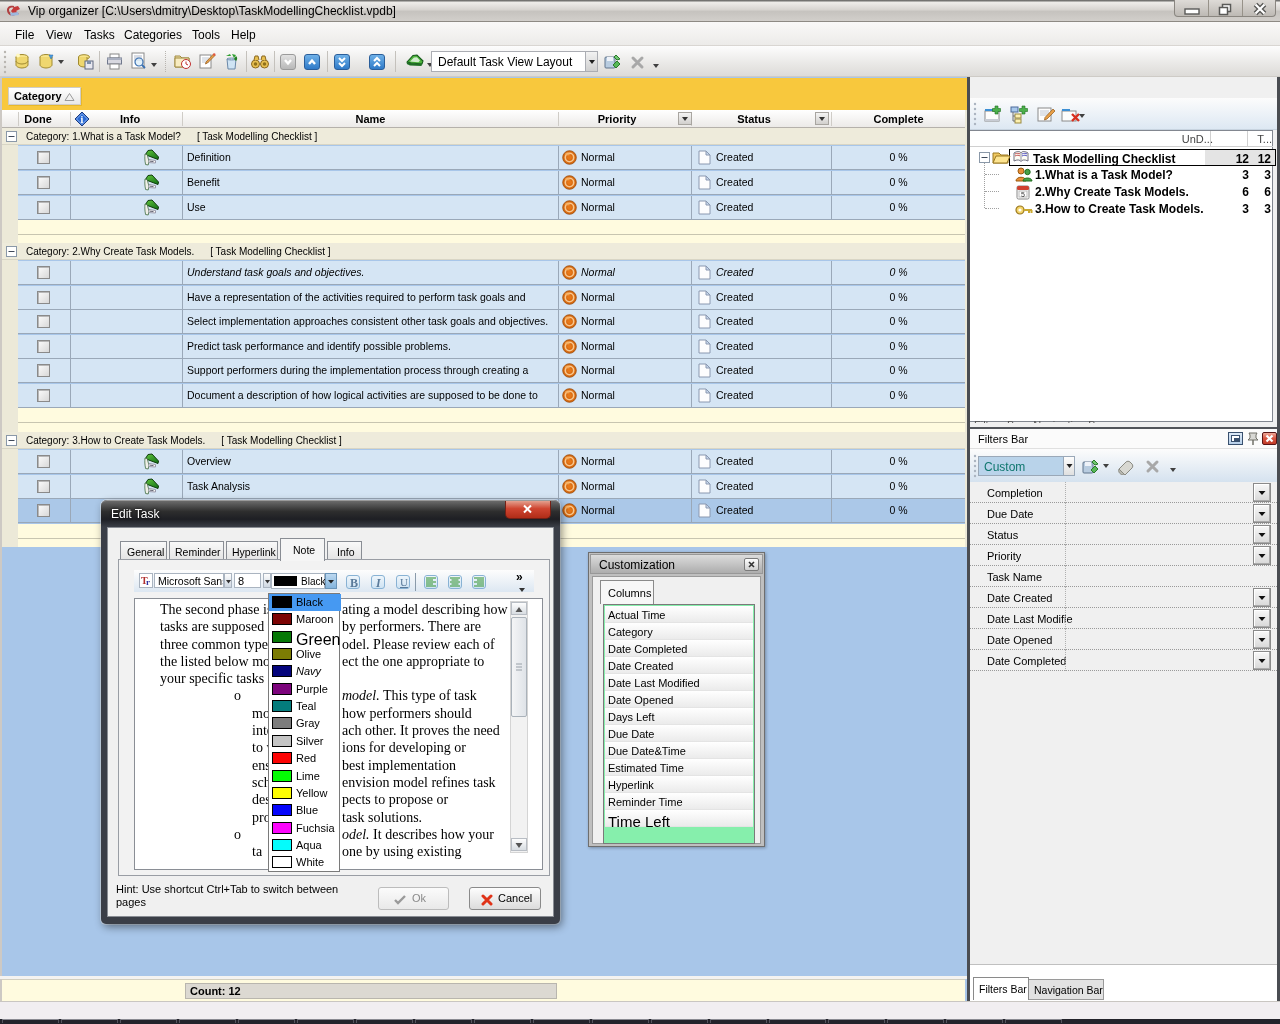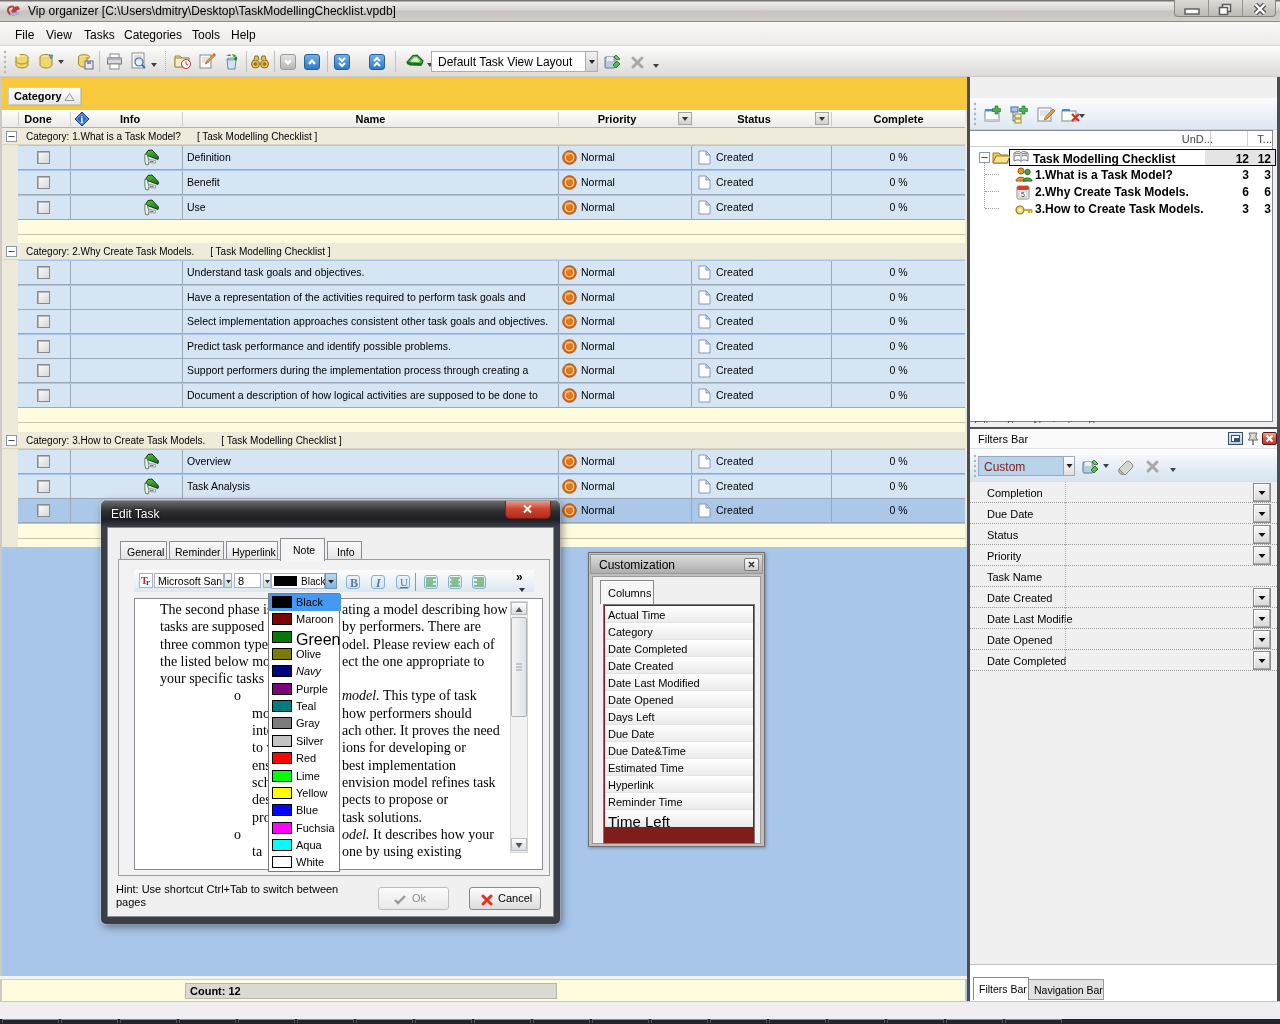--- a/index.html
+++ b/index.html
@@ -347,21 +347,21 @@
 <div class="abs" style="left:18px;top:143px;width:947px;height:23px;background:#fffbdf;">
         <div class="abs" style="left:0;top:14px;width:947px;height:1px;background:#c8c5b0;"></div>
       </div>
 <div class="abs" style="left:2px;top:166px;width:963px;height:17px;background:#eeebdb;border-bottom:1px solid #d8d5c5;">
         <svg class="abs" style="left:4px;top:3px;" width="11" height="11">
           <rect x="0.5" y="0.5" width="10" height="10" fill="#fff" stroke="#8a98a8"></rect>
           <line x1="2.5" y1="5.5" x2="8.5" y2="5.5" stroke="#404a5a" stroke-width="1"></line>
         </svg>
         <div class="abs" style="left:24px;top:3px;white-space:nowrap;font-size:10px;">Category: 2.Why Create Task Models.<span style="display:inline-block;width:16px;"></span>[ Task Modelling Checklist ]</div>
       </div>
-<div class="abs" style="left:18px;top:184px;width:947px;height:24px;background:#d5e5f4;border-bottom:1px solid #9aa8b8;">
+<div class="abs" style="left:18px;top:184px;width:947px;height:24px;background:#d5e5f4;border-bottom:1px solid #9aa8b8;font-style:italic;">
         <div class="abs" style="left:52px;top:0;width:1px;height:24px;background:#9aa8b8;"></div>
         <div class="abs" style="left:164px;top:0;width:1px;height:24px;background:#9aa8b8;"></div>
         <div class="abs" style="left:540px;top:0;width:1px;height:24px;background:#9aa8b8;"></div>
         <div class="abs" style="left:673px;top:0;width:1px;height:24px;background:#9aa8b8;"></div>
         <div class="abs" style="left:813px;top:0;width:1px;height:24px;background:#9aa8b8;"></div>
         <div class="abs" style="left:19px;top:5px;width:13px;height:13px;background:linear-gradient(135deg,#fcfcfc,#d8d8d8);border:1px solid #8a8a8a;box-shadow:inset 1px 1px 0 #b8b8b8;"></div>
         <div class="abs" style="left:169px;top:5px;width:368px;overflow:hidden;white-space:nowrap;">Understand task goals and objectives.</div>
         <svg class="abs" style="left:544px;top:4px;" width="15" height="15" viewBox="0 0 15 15">
 <circle cx="7.5" cy="7.5" r="6.8" fill="#d86a10" stroke="#9a4a08" stroke-width="0.8"></circle>
 <circle cx="7.5" cy="7.5" r="4.2" fill="none" stroke="#f8c890" stroke-width="1.6"></circle>
@@ -723,21 +723,21 @@
 <svg class="abs" style="left:3px;top:5px;" width="5" height="24">
         <g fill="#aab4c0">
           <circle cx="2" cy="2" r="1.2"></circle>
           <circle cx="2" cy="7" r="1.2"></circle>
           <circle cx="2" cy="12" r="1.2"></circle>
           <circle cx="2" cy="17" r="1.2"></circle>
           <circle cx="2" cy="22" r="1.2"></circle>
         </g>
       </svg>
 <div class="abs" style="left:8px;top:7px;width:97px;height:20px;border:1px solid #9aa8b8;background:#b9d3ea;">
-        <span class="abs" style="left:5px;top:3px;color:#7f1d1d;font-size:12px;">Custom</span>
+        <span class="abs" style="left:5px;top:3px;color:#0f766e;font-size:12px;">Custom</span>
         <div class="abs" style="left:84px;top:0;width:11px;height:18px;background:linear-gradient(#fdfdfd,#e0e0e0);border-left:1px solid #9aa8b8;"><svg width="11" height="18">
             <path d="M2.5 7 L8.5 7 L5.5 11 Z" fill="#202020"></path>
           </svg></div>
       </div>
 <svg class="abs" style="left:112px;top:9px;" width="18" height="18" viewBox="0 0 18 18">
 <rect x="1" y="4" width="10" height="11" rx="1" fill="#b8cce0" stroke="#60748c"></rect>
 <rect x="3" y="4" width="6" height="4" fill="#eef2f8"></rect>
 <path d="M9 12 L13 8 L16 11 L12 15 Z" fill="#58b858" stroke="#2a7a2a"></path>
 <path d="M12 2 L16 6 L13 7 L10 4 Z" fill="#70c870" stroke="#2a7a2a"></path>
 </svg>
@@ -855,21 +855,21 @@
 <div class="abs" style="left:1px;top:1px;width:173px;height:20px;background:linear-gradient(#dcdcdc,#adadad);border:1px solid #989898;">
 <span class="abs" style="left:8px;top:3px;font-size:12px;">Customization</span>
 <div class="abs" style="left:153px;top:3px;width:15px;height:13px;background:linear-gradient(#fdfdfd,#d0d0d0);border:1px solid #7a7a7a;border-radius:2px;"><svg width="13" height="11">
             <path d="M4 3 L9 8 M9 3 L4 8" stroke="#333" stroke-width="1.6"></path>
           </svg></div>
 </div>
 <div class="abs" style="left:3px;top:23px;width:169px;height:268px;background:#f0f0f0;border:1px solid #9a9a9a;">
 <div class="abs" style="left:7px;top:3px;width:54px;height:24px;background:#f7f7f7;border:1px solid #8a8a8a;border-bottom:none;">
           <span class="abs" style="left:7px;top:6px;font-size:11px;">Columns</span>
         </div>
-<div class="abs" style="left:10px;top:27px;width:152px;height:240px;background:#7f1d1d;border:1px solid #7a7a7a;">
+<div class="abs" style="left:10px;top:27px;width:152px;height:240px;background:#86efac;border:1px solid #7a7a7a;">
 <div class="abs" style="left:1px;top:1px;width:148px;height:17px;background:linear-gradient(#ffffff,#ebebeb);border-bottom:1px solid #e4e4e4;">
             <span class="abs" style="left:3px;top:2.5px;font-size:11px;white-space:nowrap;">Actual Time</span>
           </div>
 <div class="abs" style="left:1px;top:18px;width:148px;height:17px;background:linear-gradient(#ffffff,#ebebeb);border-bottom:1px solid #e4e4e4;">
             <span class="abs" style="left:3px;top:2.5px;font-size:11px;white-space:nowrap;">Category</span>
           </div>
 <div class="abs" style="left:1px;top:35px;width:148px;height:17px;background:linear-gradient(#ffffff,#ebebeb);border-bottom:1px solid #e4e4e4;">
             <span class="abs" style="left:3px;top:2.5px;font-size:11px;white-space:nowrap;">Date Completed</span>
           </div>
 <div class="abs" style="left:1px;top:52px;width:148px;height:17px;background:linear-gradient(#ffffff,#ebebeb);border-bottom:1px solid #e4e4e4;">

